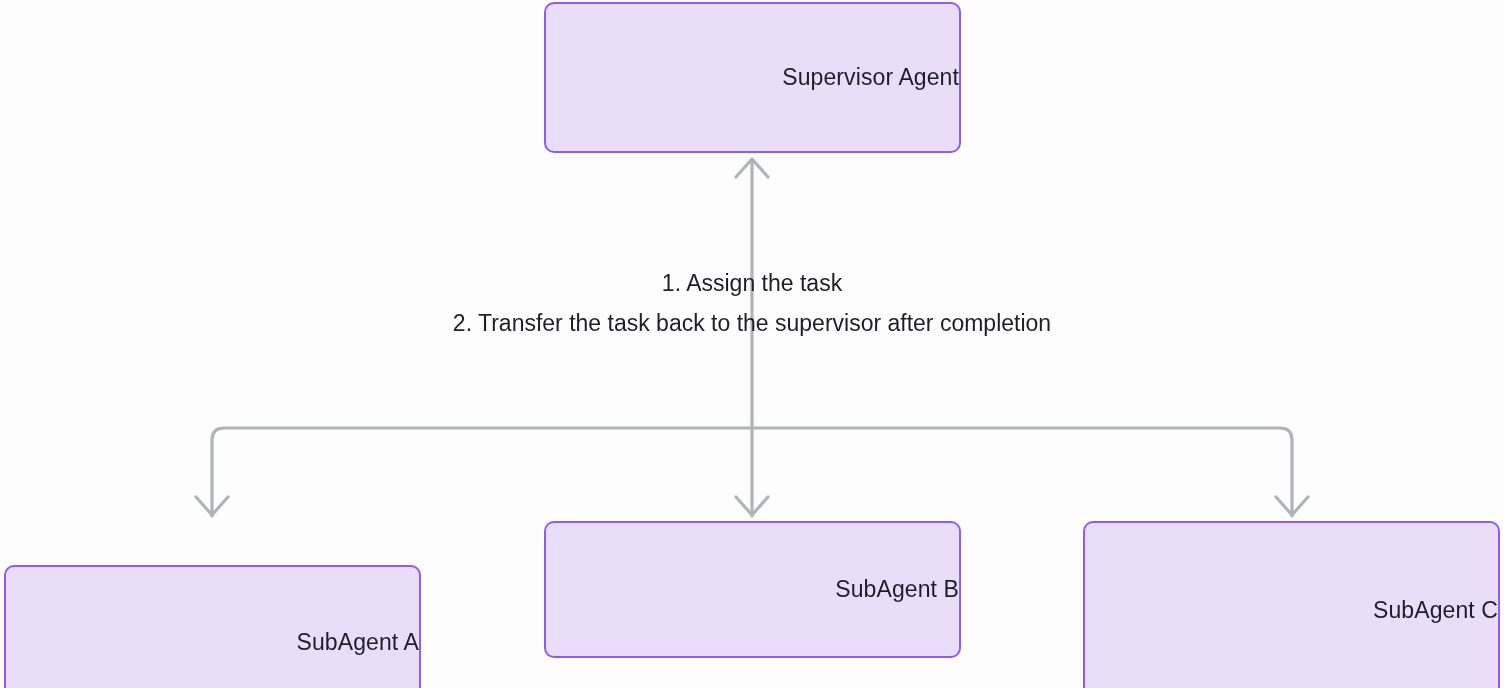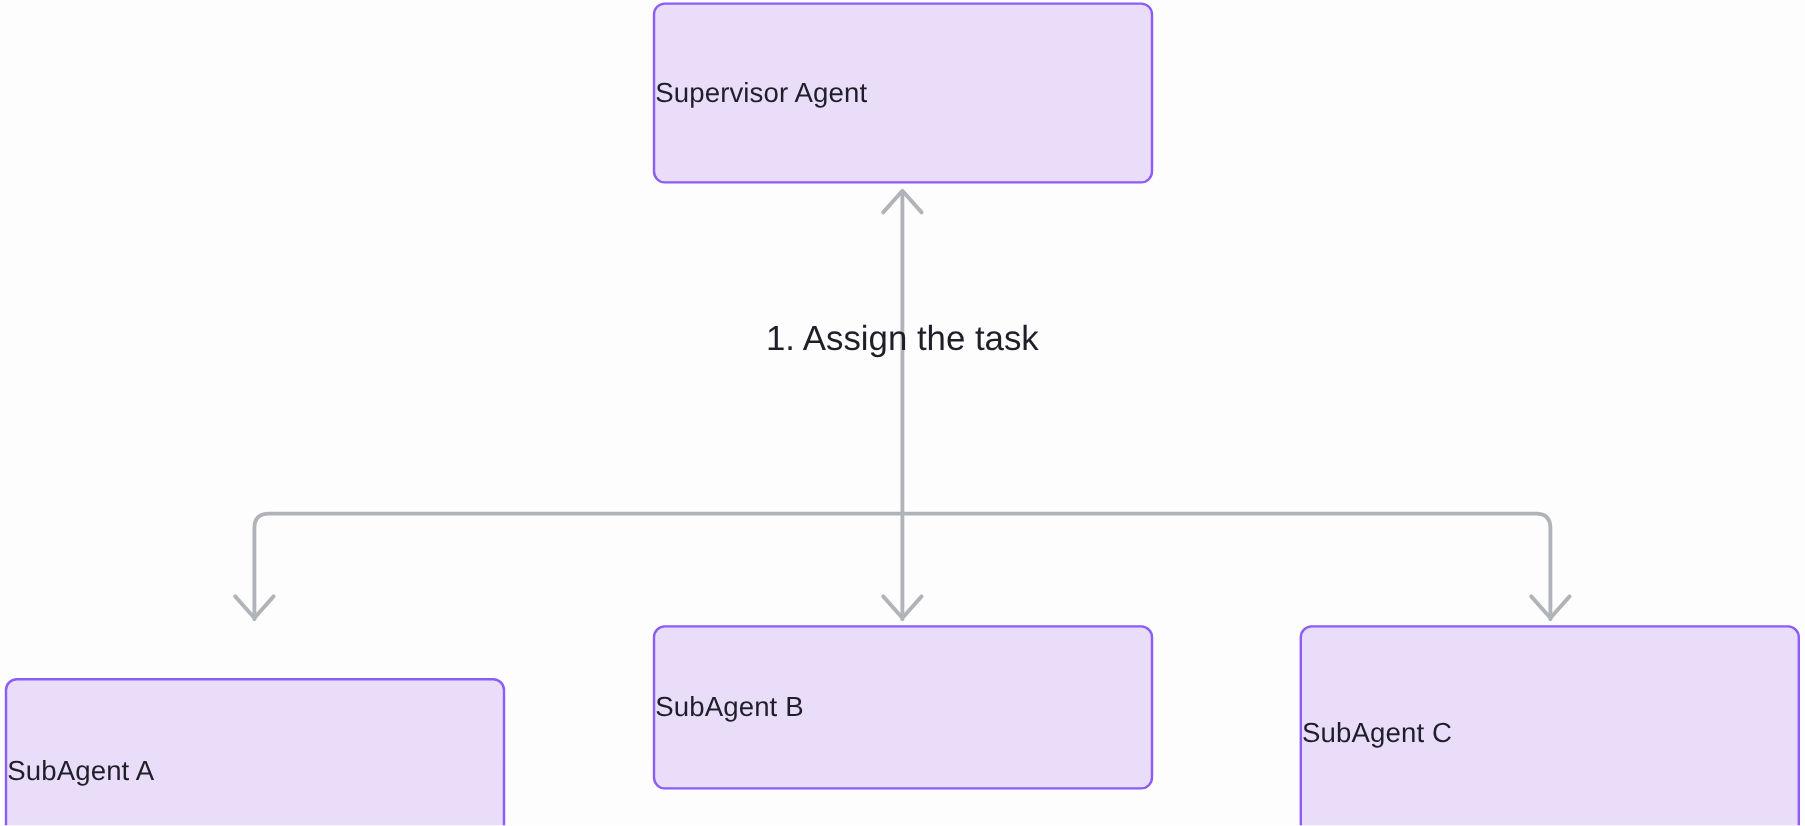--- a/index.html
+++ b/index.html
@@ -25,21 +25,21 @@
     height: 688px;
   }
   .node {
     position: absolute;
     box-sizing: border-box;
     background: #e9ddfa;
     border: 2.5px solid #8b5cf6;
     border-radius: 10px;
     display: flex;
     align-items: center;
-    justify-content: flex-start;
+    justify-content: flex-end;
     z-index: 2;
   }
   .node-label {
     font-family: "Liberation Sans", sans-serif;
     font-size: 23px;
     line-height: 1.2;
     color: #1f1f29;
     letter-spacing: 0.1px;
     text-align: center;
     white-space: nowrap;
@@ -68,21 +68,21 @@
     top: 521px;
     width: 417px;
     height: 179px;
   }
   .edge-caption {
     position: absolute;
     left: 0;
     width: 1504px;
     text-align: center;
     font-family: "Liberation Sans", sans-serif;
-    font-size: 29px;
+    font-size: 23px;
     line-height: 40px;
     color: #1f1f29;
     white-space: nowrap;
     z-index: 3;
   }
   #caption-line-1 { top: 263px; }
   #caption-line-2 { top: 303px; }
 </style>
 </head>
 <body>
@@ -105,20 +105,21 @@
       <path d="M1276 497 L1292 515 L1308 497"></path>
     </g>
   </svg>
 
   <div class="node" id="node-supervisor">
     <span class="node-label">Supervisor Agent</span>
   </div>
 
   <div class="edge-caption" id="caption-line-1">1. Assign the task</div>
 
+  <div class="edge-caption" id="caption-line-2">2. Transfer the task back to the supervisor after completion</div>
 
   <div class="node" id="node-subagent-a">
     <span class="node-label">SubAgent A</span>
   </div>
 
   <div class="node" id="node-subagent-b">
     <span class="node-label">SubAgent B</span>
   </div>
 
   <div class="node" id="node-subagent-c">

